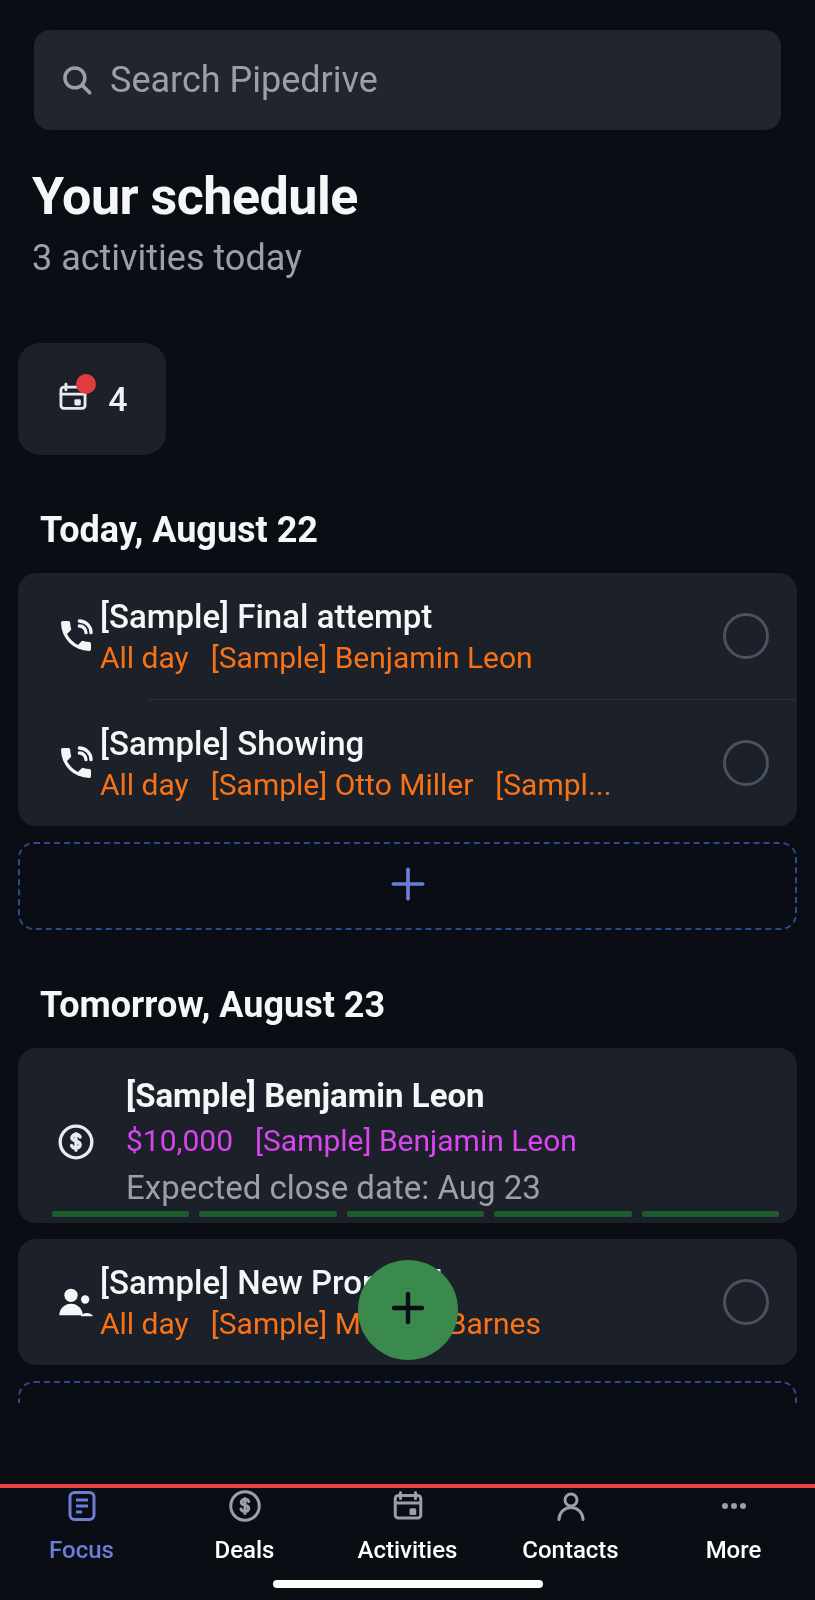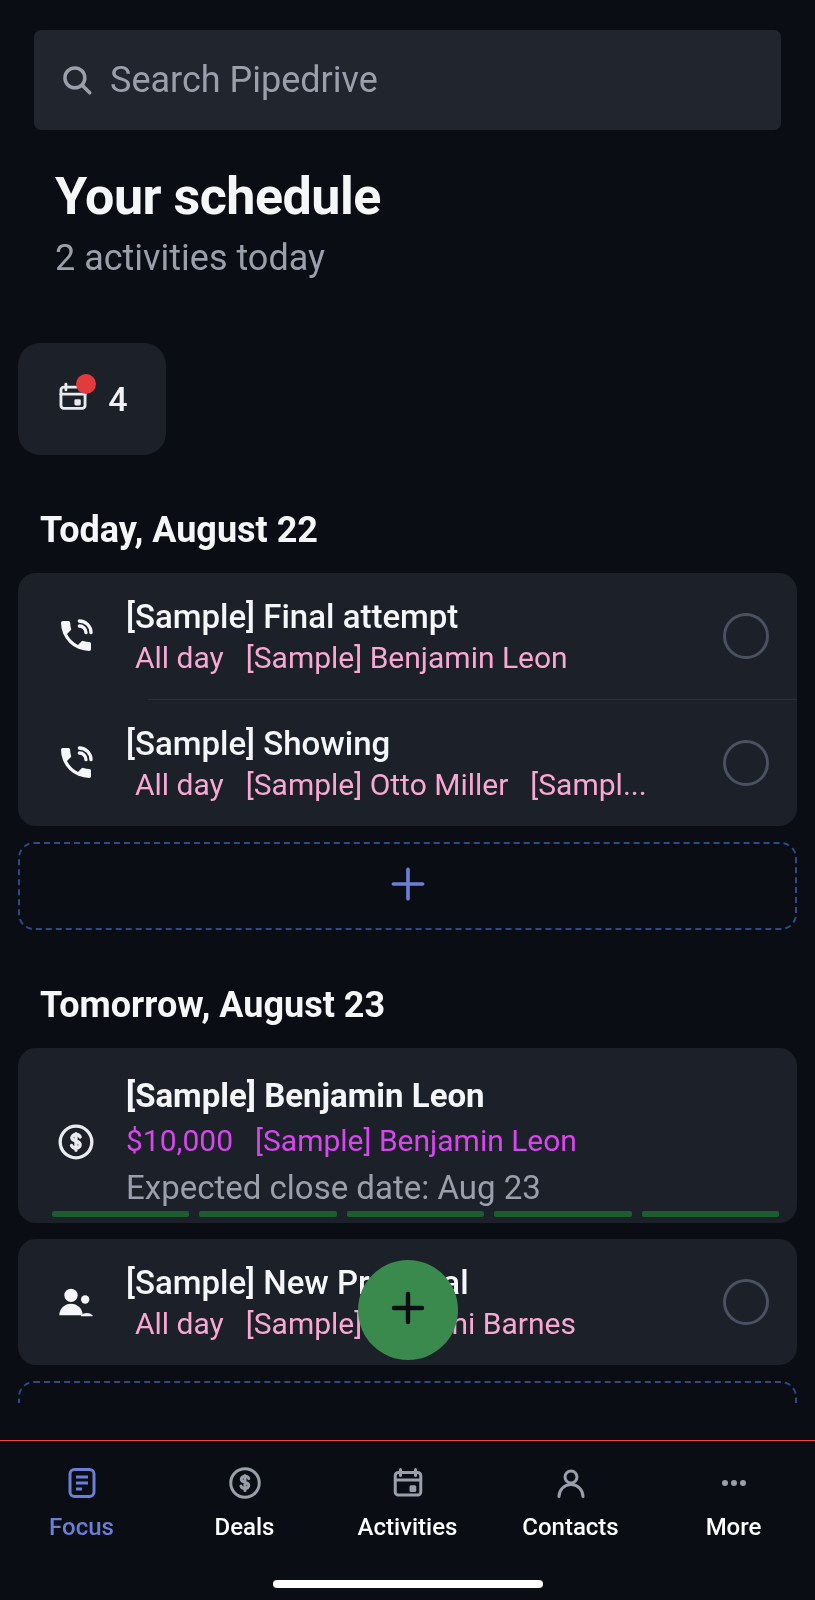--- a/index.html
+++ b/index.html
@@ -14,36 +14,35 @@
       height: 1600px;
       overflow: hidden;
       color: #fff;
       position: relative;
     }
     .search-wrap {
       padding: 30px 34px 0;
     }
     .search-bar {
       background: #20252e;
-      border-radius: 7px;
+      border-radius: 16px;
       height: 100px;
       display: flex;
       align-items: center;
       padding: 0 26px;
       gap: 16px;
     }
     .search-icon svg { display: block; }
     .search-placeholder {
       color: #9aa0ab;
       font-size: 36px;
       font-weight: 400;
     }
     .heading-wrap {
       padding: 36px 32px 0;
-      margin-left: 23px;
     }
     .heading-title {
       color: #f5f6f8;
       font-size: 52px;
       font-weight: 700;
       letter-spacing: -0.5px;
     }
     .heading-sub {
       color: #9aa0ab;
       font-size: 36px;
@@ -85,21 +84,20 @@
     .card-group {
       margin: 0 18px;
       background: #1b2029;
       border-radius: 18px;
       overflow: hidden;
     }
     .activity-row {
       display: flex;
       align-items: center;
       padding: 24px 28px 24px 34px;
-      gap: 26px;
       min-height: 108px;
       justify-content: flex-end;
     }
     .row-divider {
       height: 1px;
       background: #2a2f39;
       margin-left: 130px;
     }
     .row-icon { flex: 0 0 48px; display: flex; justify-content: center; }
     .row-body { flex: 1; min-width: 0; }
@@ -108,25 +106,24 @@
       font-size: 33px;
       font-weight: 500;
       white-space: nowrap;
       overflow: hidden;
       text-overflow: ellipsis;
     }
     .row-meta {
       display: flex;
       gap: 22px;
       margin-top: 4px;
-      color: #f9a8d4;
+      color: #f97316;
       font-size: 30px;
       white-space: nowrap;
       overflow: hidden;
-      margin-left: 9px;
     }
     .row-meta span { overflow: hidden; text-overflow: ellipsis; }
     .row-meta .time { flex-shrink: 0; }
     .row-check {
       flex: 0 0 46px;
       height: 46px;
       border: 3px solid #4a5261;
       border-radius: 50%;
     }
     .add-slot {
@@ -195,23 +192,23 @@
       height: 100px;
       border-radius: 50%;
       background: #3a8a4d;
       display: flex;
       align-items: center;
       justify-content: center;
     }
     .tabbar {
       position: absolute;
       left: 0; right: 0; bottom: 0;
-      height: 160px;
+      height: 116px;
       background: #0a0d14;
-      border-top: 1px solid #ef4444;
+      border-top: 4px solid #ef4444;
       display: flex;
       padding-bottom: 36px;
     }
     .tab {
       flex: 1;
       display: flex;
       flex-direction: column;
       align-items: center;
       justify-content: center;
       gap: 8px;
@@ -239,21 +236,21 @@
         <circle cx="10.5" cy="10.5" r="7"></circle>
           <line x1="21" y1="21" x2="16" y2="16"></line>
       </svg>
     </span>
     <span class="search-placeholder">Search Pipedrive</span>
   </div>
 </div>
 
 <div class="heading-wrap">
   <div class="heading-title">Your schedule</div>
-  <div class="heading-sub">2 activities today</div>
+  <div class="heading-sub">3 activities today</div>
 </div>
 
 <div class="overdue-pill">
   <span class="overdue-icon-wrap">
     <svg width="34" height="34" viewBox="0 0 24 24" fill="none" stroke="#e9ebef" stroke-width="2" stroke-linecap="round">
       <rect x="3.5" y="5" width="17" height="15" rx="2"></rect>
         <line x1="3.5" y1="10" x2="20.5" y2="10"></line>
       <rect x="13" y="13.5" width="4.5" height="4.5" rx="1" fill="#e9ebef" stroke="none"></rect>
       <line x1="7" y1="3" x2="7" y2="7"></line>
         <line x1="17" y1="3" x2="17" y2="7"></line>

